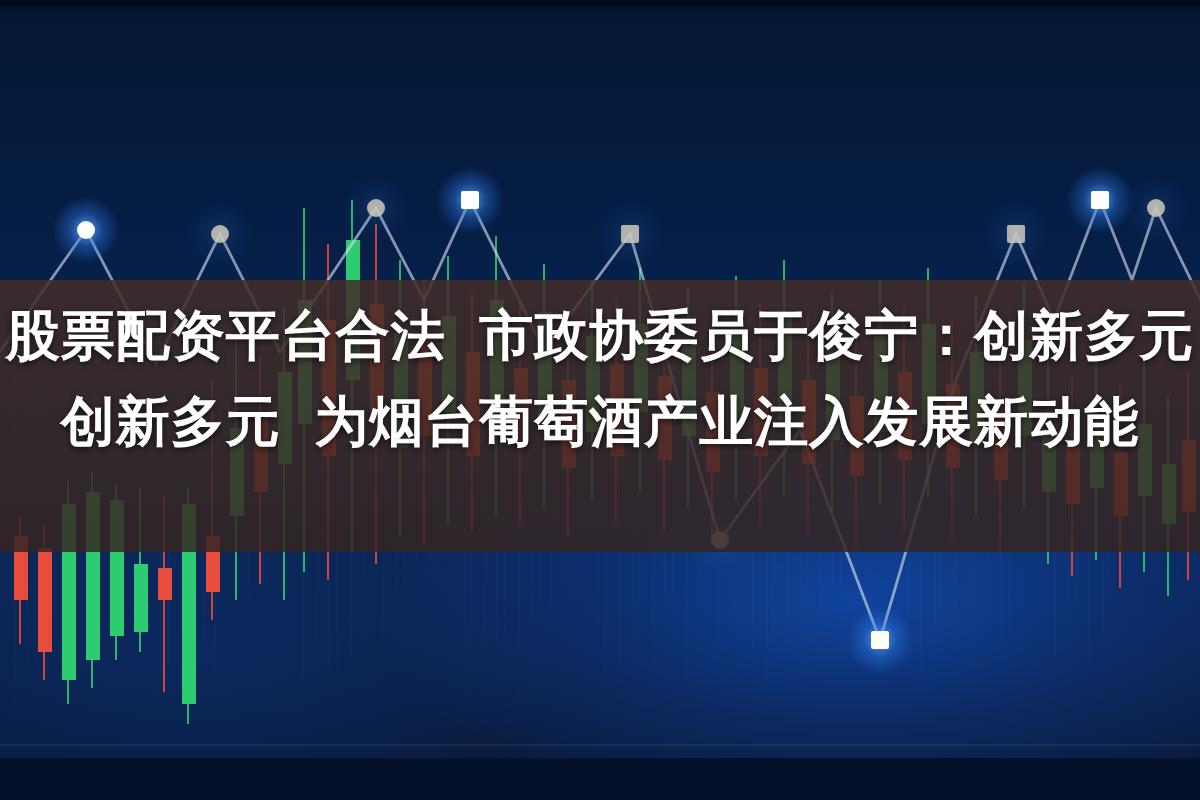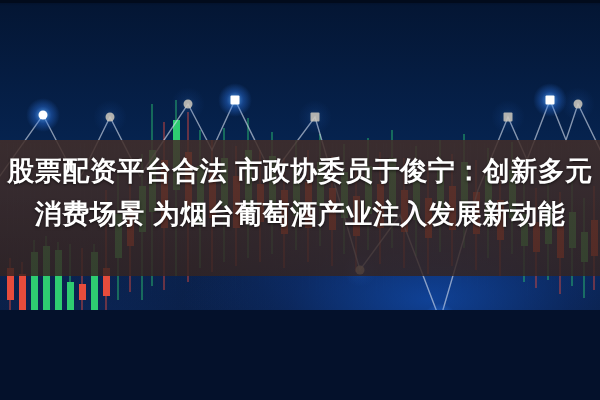--- a/index.html
+++ b/index.html
@@ -3,23 +3,23 @@
 <meta charset="utf-8">
 <style>
   html, body {
     margin: 0;
     padding: 0;
     background: #04112b;
   }
   #stage {
     position: relative;
     width: 600px;
-    height: 310px;
+    height: 379px;
     overflow: hidden;
-    font-family: Liberation Sans, sans-serif;
+    font-family: Liberation Mono, monospace;
     background: #041634;
   }
 
   
   .layer { position: absolute; inset: 0; }
 
   #bg-base {
     background:
       linear-gradient(to bottom,
         #030f26 0px, #041634 6px,
@@ -501,16 +501,16 @@
       <div class="marker ci dim" style="left: 578px; top: 104px;">
         <span class="glow"></span>
         <span class="dot"></span>
       </div>
     </div>
 
   <div id="text-band"></div>
 
   <div id="headline">
     <span class="hl">股票配资平台合法 市政协委员于俊宁：创新多元</span>
-    <span class="hl">消费场景 为烟台葡萄酒产业注入发展新动能</span>
+    <span class="hl">创新多元 为烟台葡萄酒产业注入发展新动能</span>
   </div>
 
 </div>
 
 </body></html>

